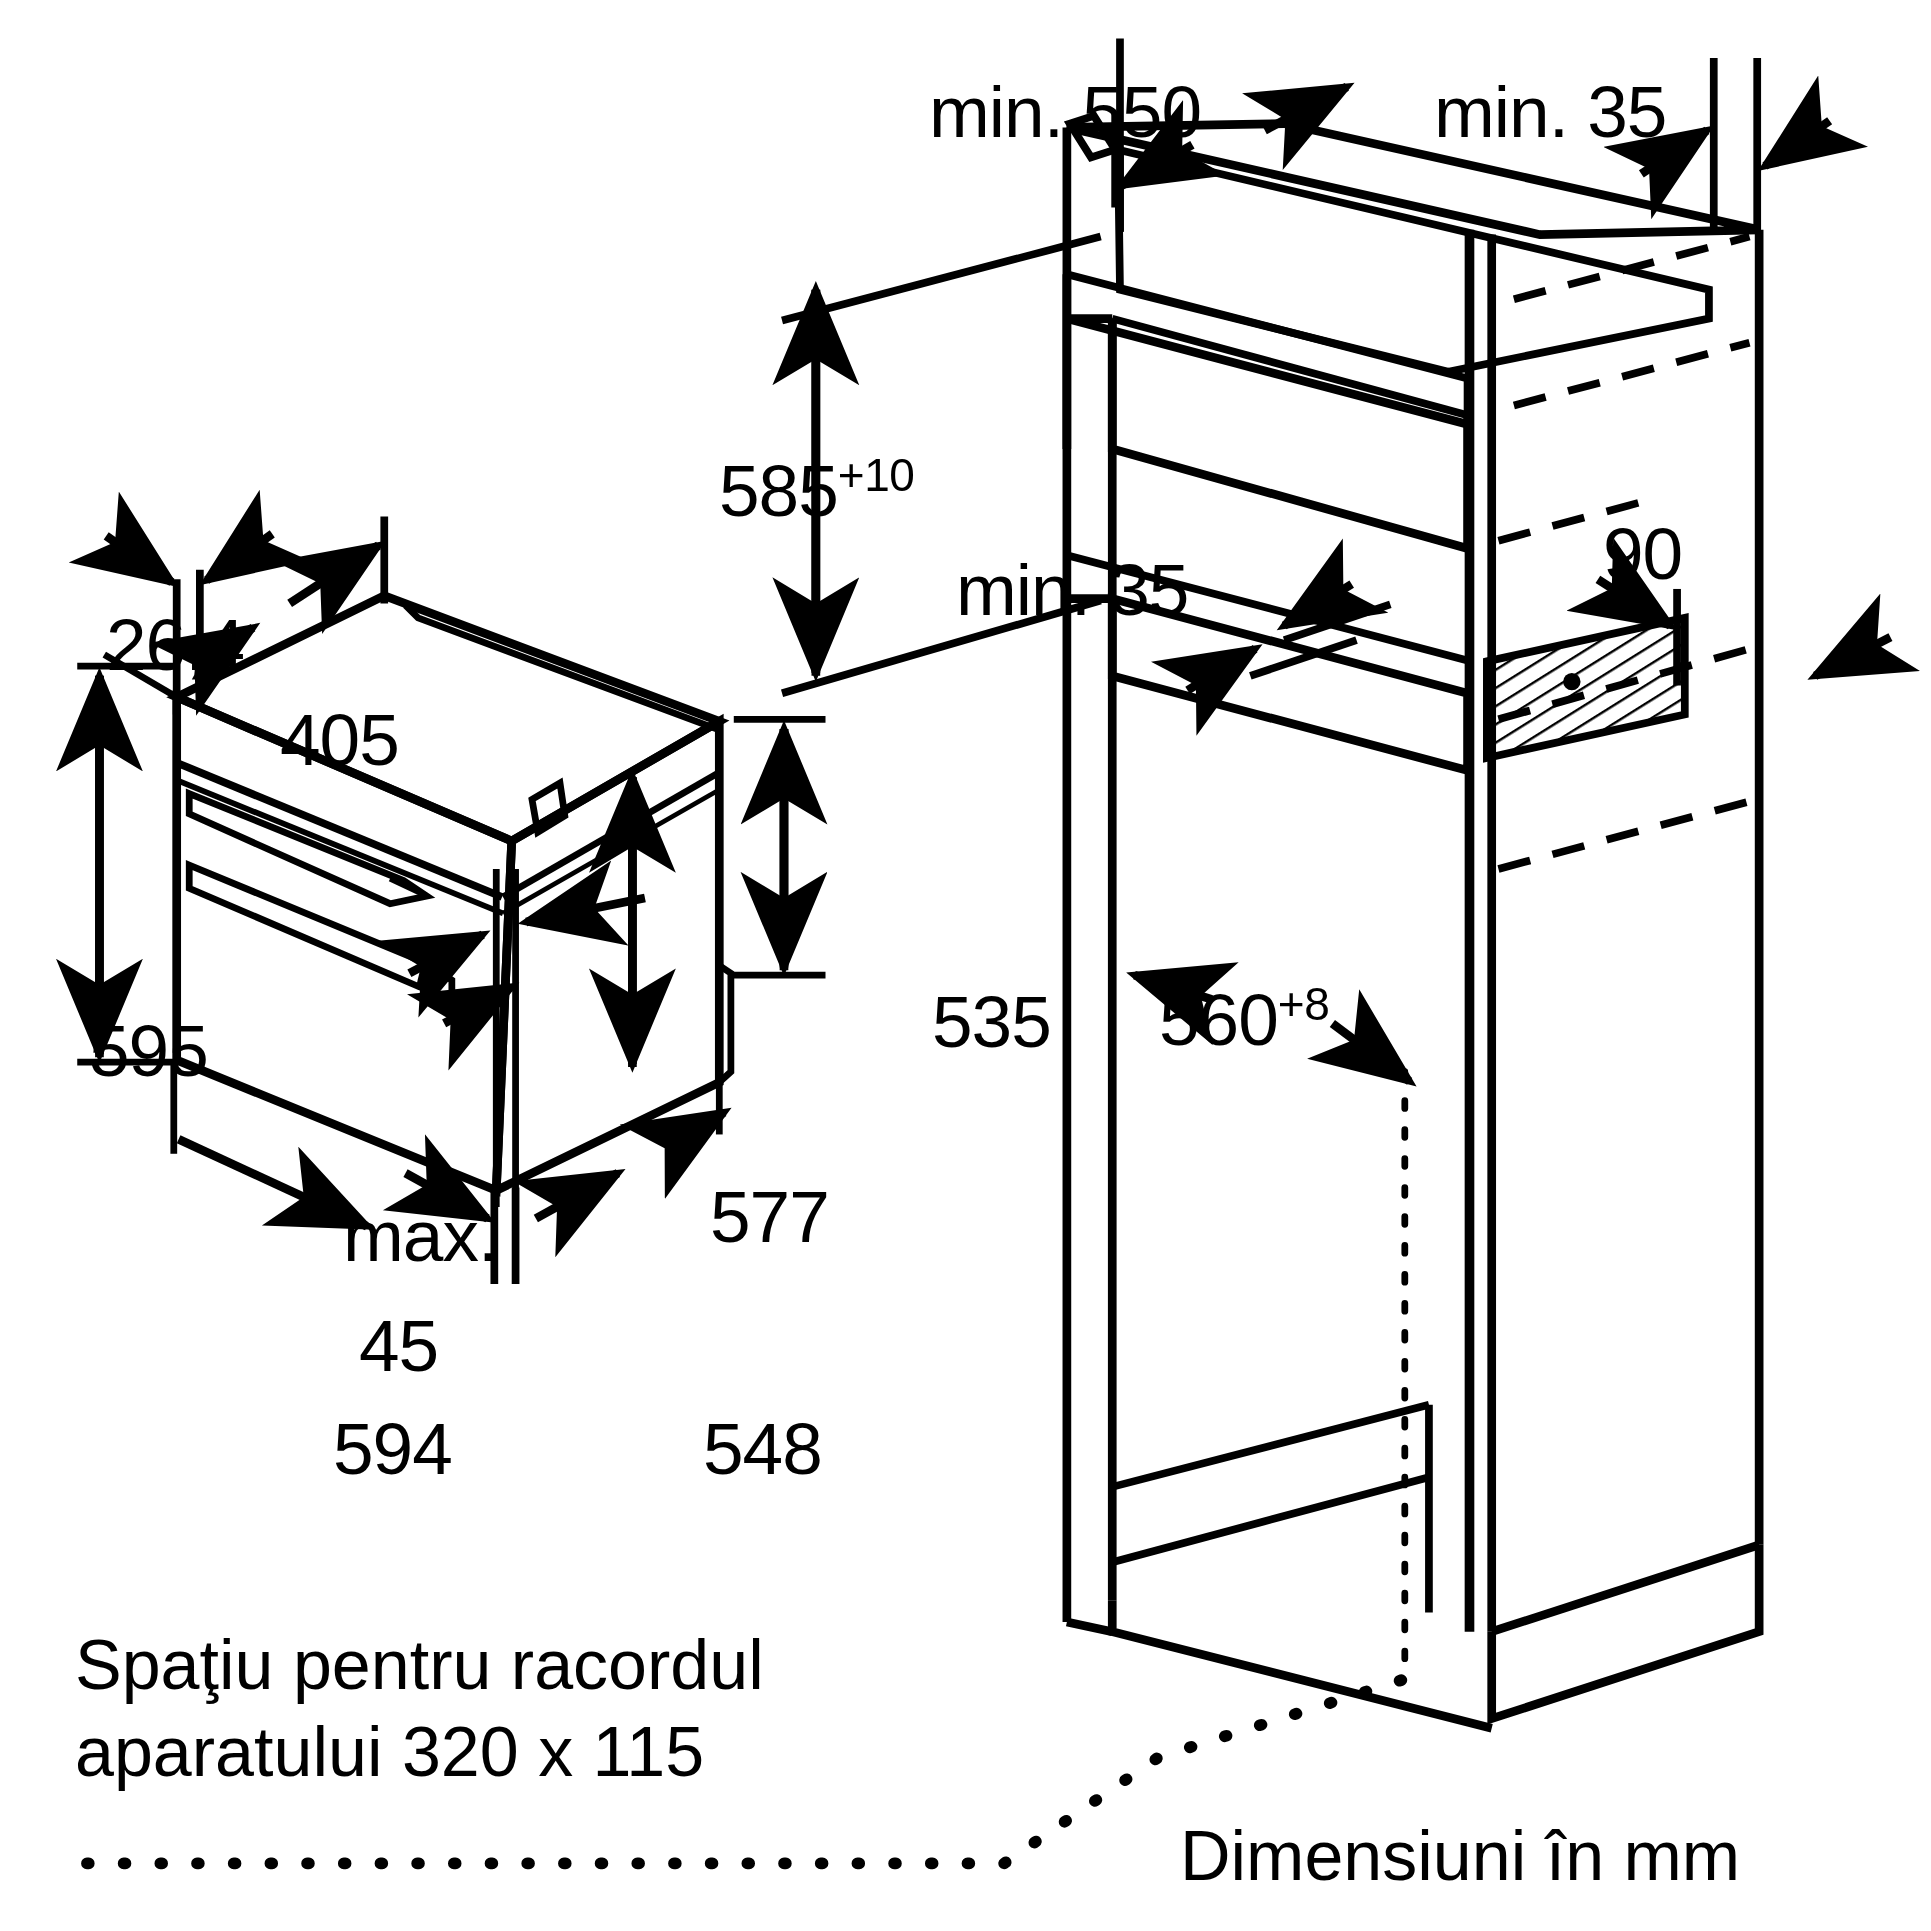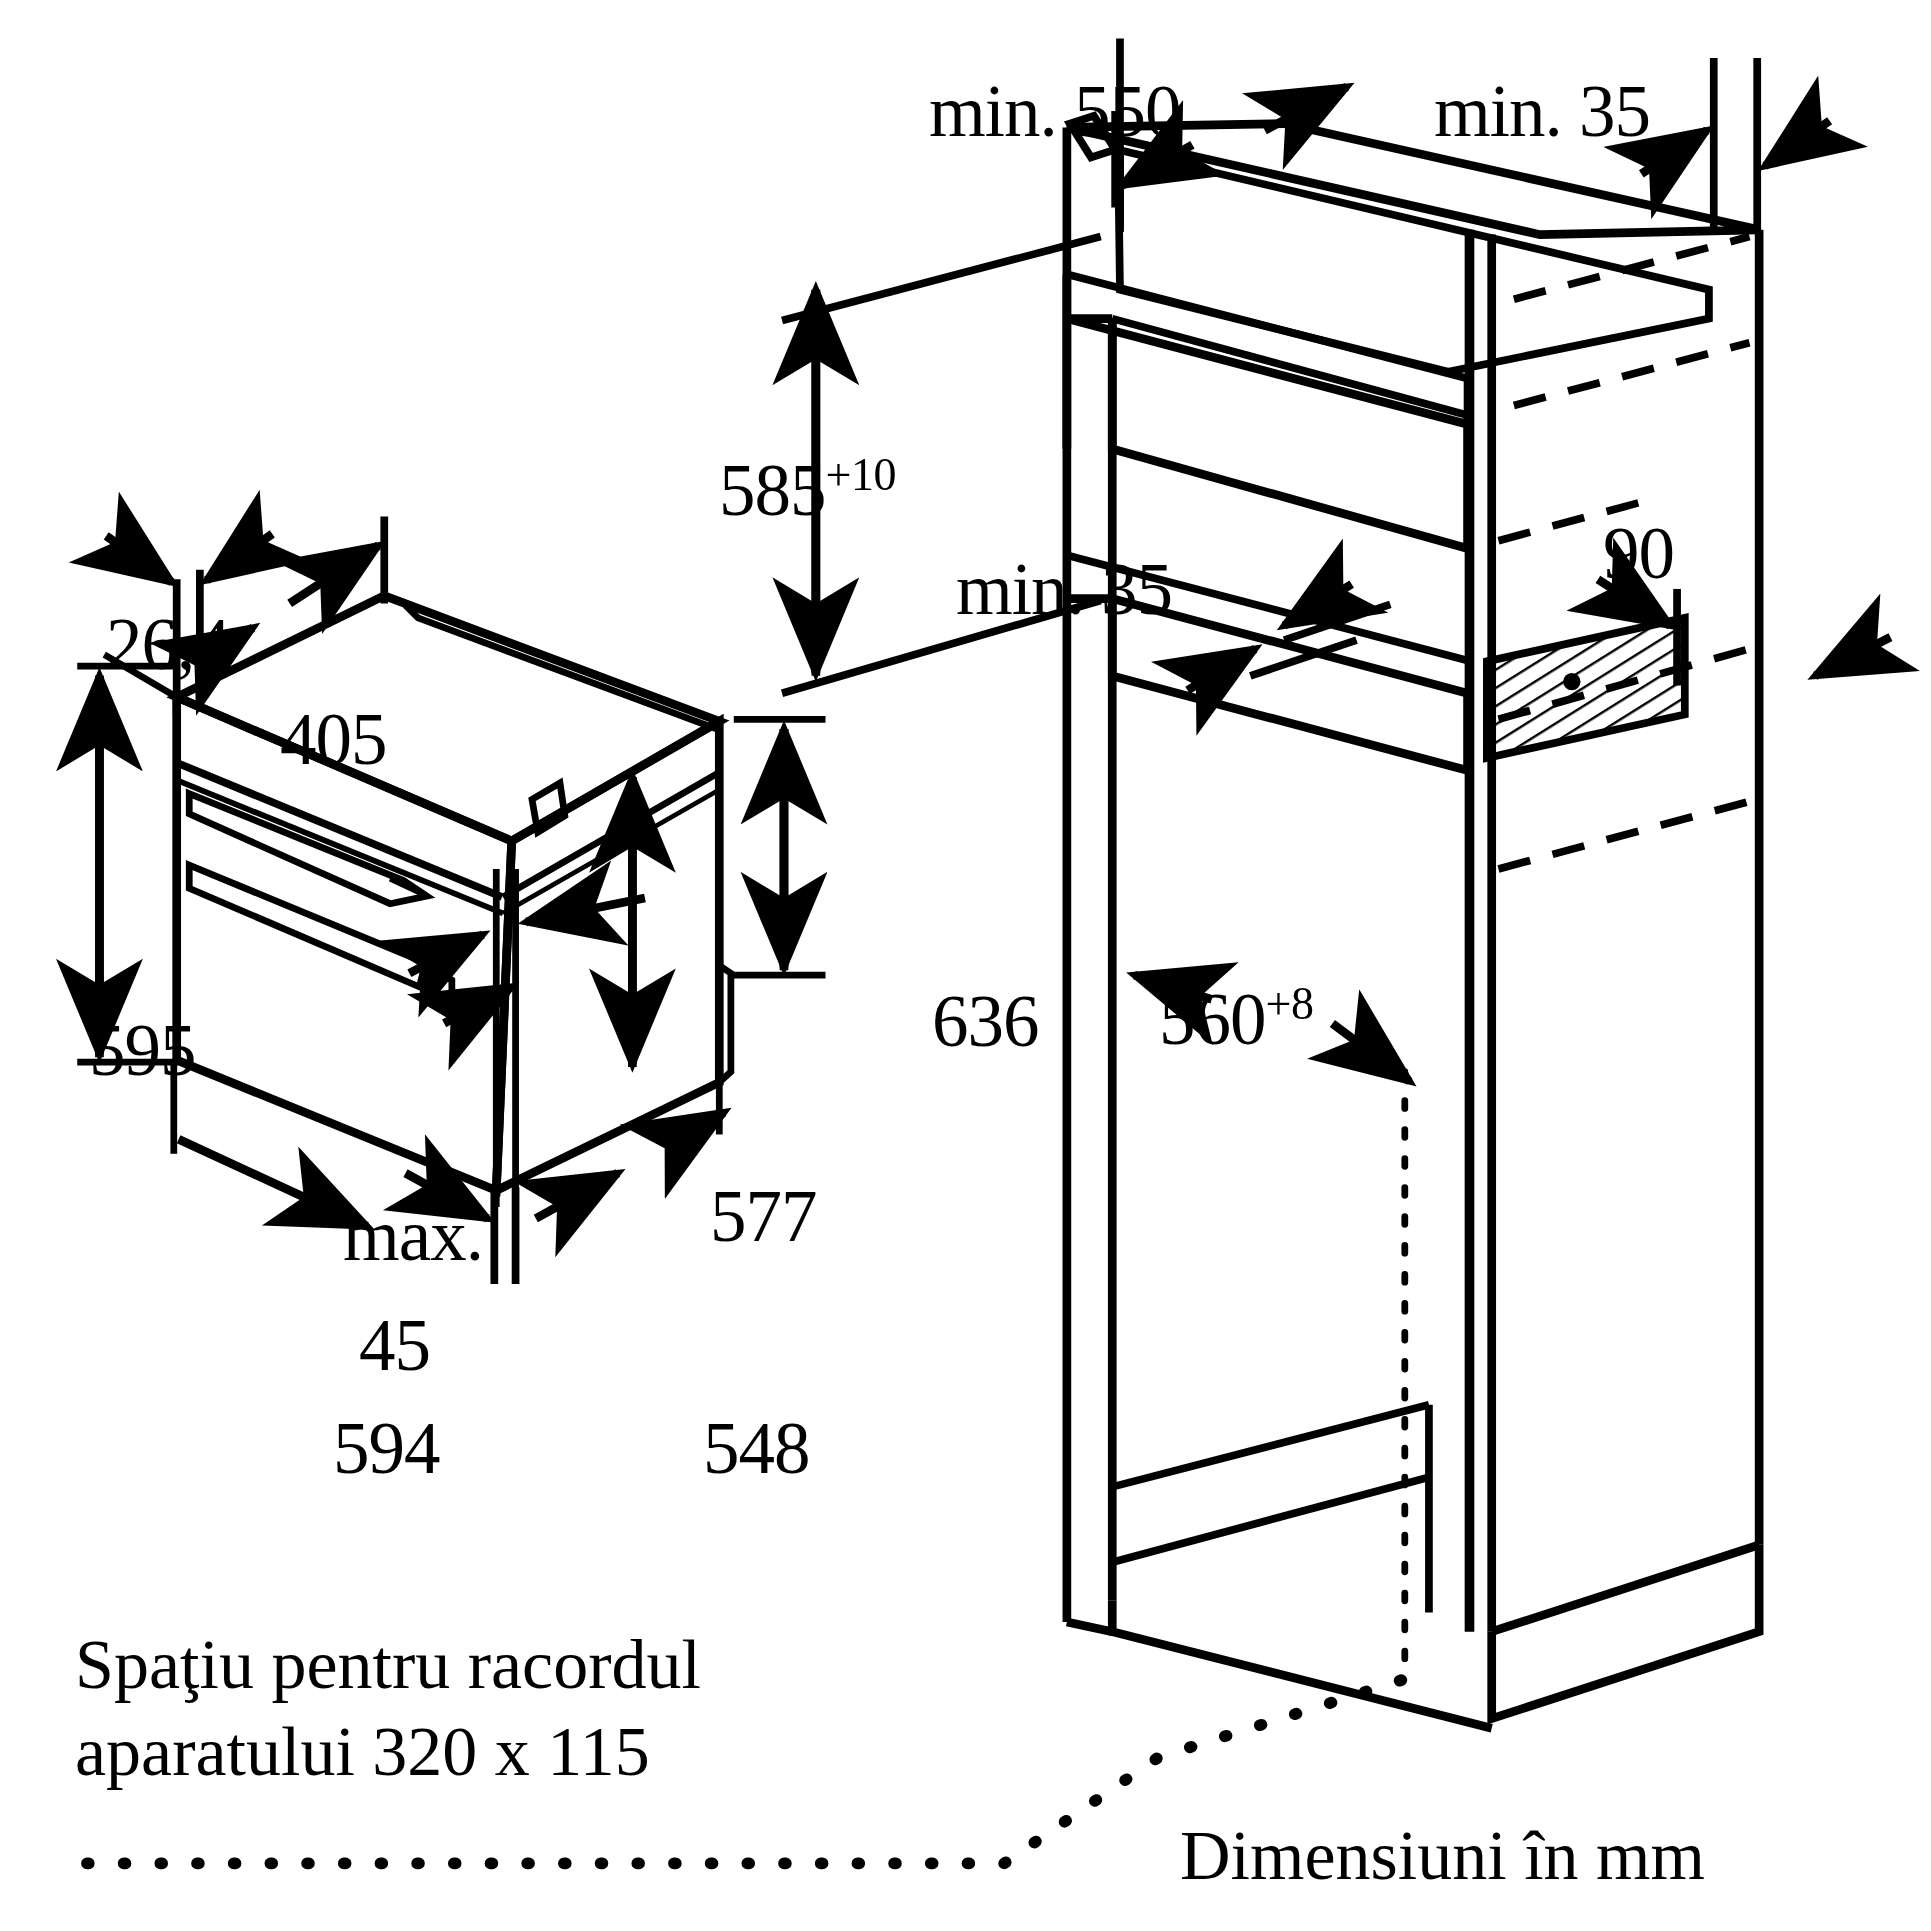--- a/index.html
+++ b/index.html
@@ -18,21 +18,21 @@
   svg.diagram {
     position: absolute;
     left: 0;
     top: 0;
     width: 1931px;
     height: 1931px;
   }
   .lbl {
     position: absolute;
     color: #000000;
-    font-family: Liberation Serif, serif;
+    font-family: Liberation Sans, sans-serif;
     font-weight: 400;
     white-space: nowrap;
     line-height: 1.0;
   }
   .dim {
     font-size: 73px;
     letter-spacing: -1px;
   }
   .dim-sup {
     font-size: 46px;
@@ -248,21 +248,21 @@
   <div class="lbl dim" style="left:1159px; top:981px;">
     <span>560</span><span class="dim-sup">+8</span>
   </div>
 
   <div class="lbl dim" style="left:106px; top:608px;">26,4</div>
 
   <div class="lbl dim" style="left:280px; top:703px;">405</div>
 
   <div class="lbl dim" style="left:46px; top:1014px;margin-left:43px;">595</div>
 
-  <div class="lbl dim" style="left:932px; top:985px;">636</div>
+  <div class="lbl dim" style="left:932px; top:985px;">535</div>
 
   <div class="lbl dim" style="left:710px; top:1180px;">577</div>
 
   <div class="lbl dim" style="left:343px; top:1199px;">max.</div>
 
   <div class="lbl dim" style="left:359px; top:1273px;margin-top:36px;">45</div>
 
   <div class="lbl dim" style="left:333px; top:1412px;">594</div>
 
   <div class="lbl dim" style="left:703px; top:1412px;">548</div>

